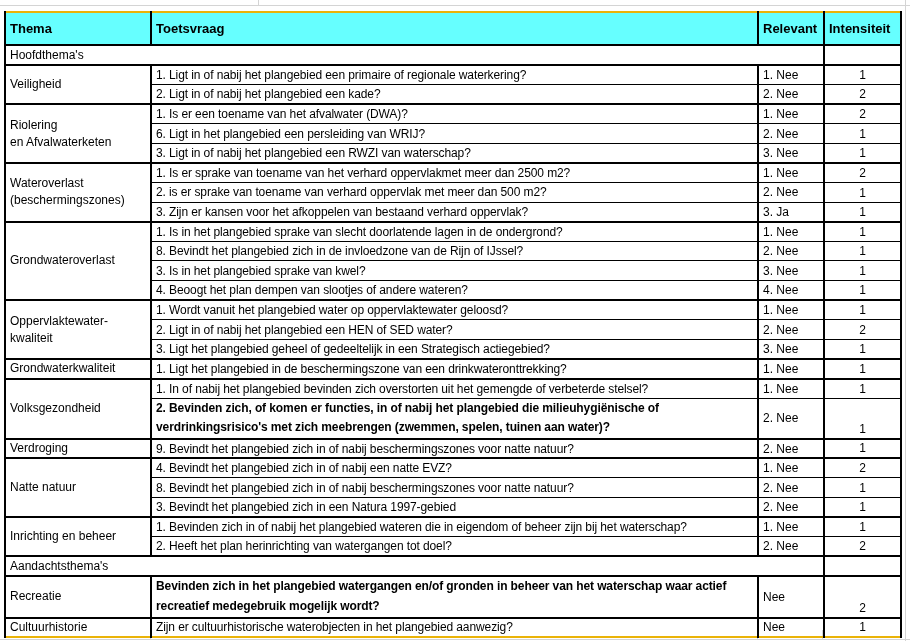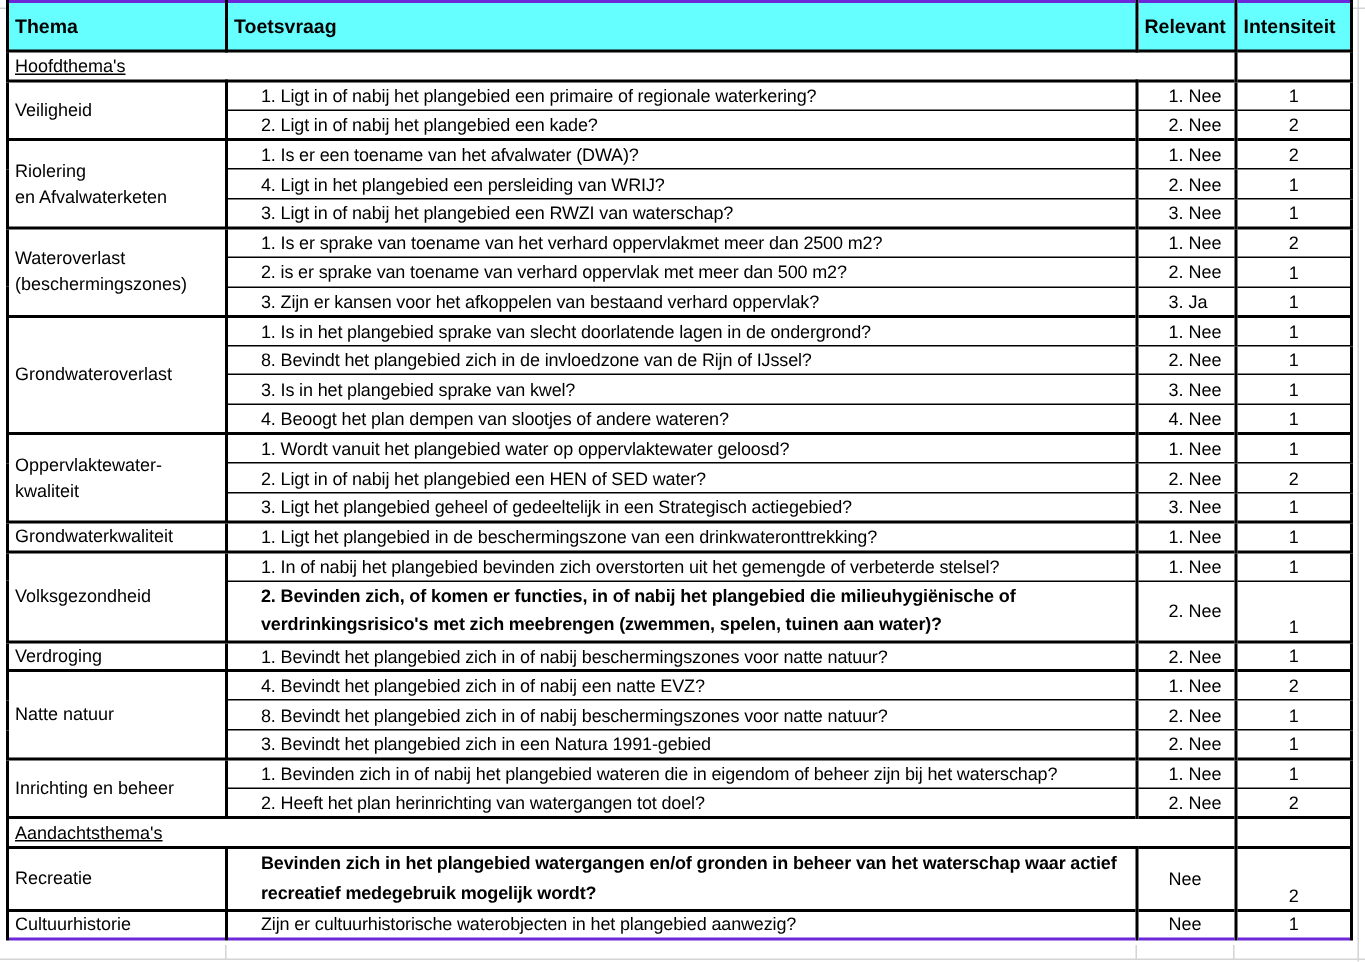--- a/index.html
+++ b/index.html
@@ -1,30 +1,30 @@
 <!DOCTYPE html>
 <html style="--header-fill: #66FFFF;"><head>
 <meta charset="utf-8">
 <style>
   html,body{margin:0;padding:0;background:#ffffff;}
   body{width:910px;height:641px;overflow:hidden;font-family:"Liberation Sans",sans-serif;}
   .sheet{position:relative;width:910px;height:641px;background:#ffffff;}
   .gl{position:absolute;background:#d4d4d4;}
-  table{position:absolute;left:4px;top:0;width:896px;border-collapse:collapse;table-layout:fixed;border:2px solid #6d28d9;}
+  table{position:absolute;left:4px;top:11px;width:896px;border-collapse:collapse;table-layout:fixed;border:2px solid #eab308;}
   th,td{border:1px solid #000;border-left-width:2px;border-right-width:2px;color:#000;font-size:12px;padding:0;overflow:hidden;vertical-align:middle;}
   thead th{background:var(--header-fill,#66FFFF);font-weight:bold;font-size:13px;height:31px;text-align:left;padding-left:4px;border-bottom-width:2px;}
   tr.normal{height:19.6px;}
   tr.tall{height:39.2px;}
-  tr.section-row{height:20px;text-decoration:underline;}
+  tr.section-row{height:20px;}
   td.bt2{border-top-width:2px;}
   td.theme{padding-left:4px;line-height:17px;vertical-align:middle;}
-  td.q{padding-left:22px;white-space:nowrap;letter-spacing:-0.1px;}
+  td.q{padding-left:4px;white-space:nowrap;letter-spacing:-0.1px;}
   tr.tall td.q{white-space:normal;font-weight:bold;}
   .q-line{line-height:19.6px;white-space:nowrap;}
-  td.rel{padding-left:20px;vertical-align:middle;}
+  td.rel{padding-left:4px;vertical-align:middle;}
   td.int{text-align:center;vertical-align:bottom;padding-bottom:2px;}
   td.sect{padding-left:4px;font-size:12px;}
 </style>
 </head>
 <body>
 
 <div class="sheet">
 
   <div class="gl" style="left:0;top:5px;width:910px;height:1px"></div>
   <div class="gl" style="left:258px;top:0;width:1px;height:6px"></div>
@@ -70,21 +70,21 @@
         <tr class="normal">
           <td rowspan="3" class="theme bt2">
             <div>Riolering</div>
             <div>en Afvalwaterketen</div>
           </td>
           <td class="q bt2">1. Is er een toename van het afvalwater (DWA)?</td>
           <td class="rel bt2">1. Nee</td>
           <td class="int bt2">2</td>
         </tr>
         <tr class="normal">
-          <td class="q">4. Ligt in het plangebied een persleiding van WRIJ?</td>
+          <td class="q">6. Ligt in het plangebied een persleiding van WRIJ?</td>
           <td class="rel">2. Nee</td>
           <td class="int">1</td>
         </tr>
         <tr class="normal">
           <td class="q">3. Ligt in of nabij het plangebied een RWZI van waterschap?</td>
           <td class="rel">3. Nee</td>
           <td class="int">1</td>
         </tr>
         <tr class="normal">
           <td rowspan="3" class="theme bt2">
@@ -168,39 +168,39 @@
             <div class="q-line">2. Bevinden zich, of komen er functies, in of nabij het plangebied die milieuhygiënische of</div>
             <div class="q-line">verdrinkingsrisico's met zich meebrengen (zwemmen, spelen, tuinen aan water)?</div>
           </td>
           <td class="rel">2. Nee</td>
           <td class="int">1</td>
         </tr>
         <tr class="normal">
           <td rowspan="1" class="theme bt2">
             <div>Verdroging</div>
           </td>
-          <td class="q bt2">1. Bevindt het plangebied zich in of nabij beschermingszones voor natte natuur?</td>
+          <td class="q bt2">9. Bevindt het plangebied zich in of nabij beschermingszones voor natte natuur?</td>
           <td class="rel bt2">2. Nee</td>
           <td class="int bt2">1</td>
         </tr>
         <tr class="normal">
           <td rowspan="3" class="theme bt2">
             <div>Natte natuur</div>
           </td>
           <td class="q bt2">4. Bevindt het plangebied zich in of nabij een natte EVZ?</td>
           <td class="rel bt2">1. Nee</td>
           <td class="int bt2">2</td>
         </tr>
         <tr class="normal">
           <td class="q">8. Bevindt het plangebied zich in of nabij beschermingszones voor natte natuur?</td>
           <td class="rel">2. Nee</td>
           <td class="int">1</td>
         </tr>
         <tr class="normal">
-          <td class="q">3. Bevindt het plangebied zich in een Natura 1991-gebied</td>
+          <td class="q">3. Bevindt het plangebied zich in een Natura 1997-gebied</td>
           <td class="rel">2. Nee</td>
           <td class="int">1</td>
         </tr>
         <tr class="normal">
           <td rowspan="2" class="theme bt2">
             <div>Inrichting en beheer</div>
           </td>
           <td class="q bt2">1. Bevinden zich in of nabij het plangebied wateren die in eigendom of beheer zijn bij het waterschap?</td>
           <td class="rel bt2">1. Nee</td>
           <td class="int bt2">1</td>

